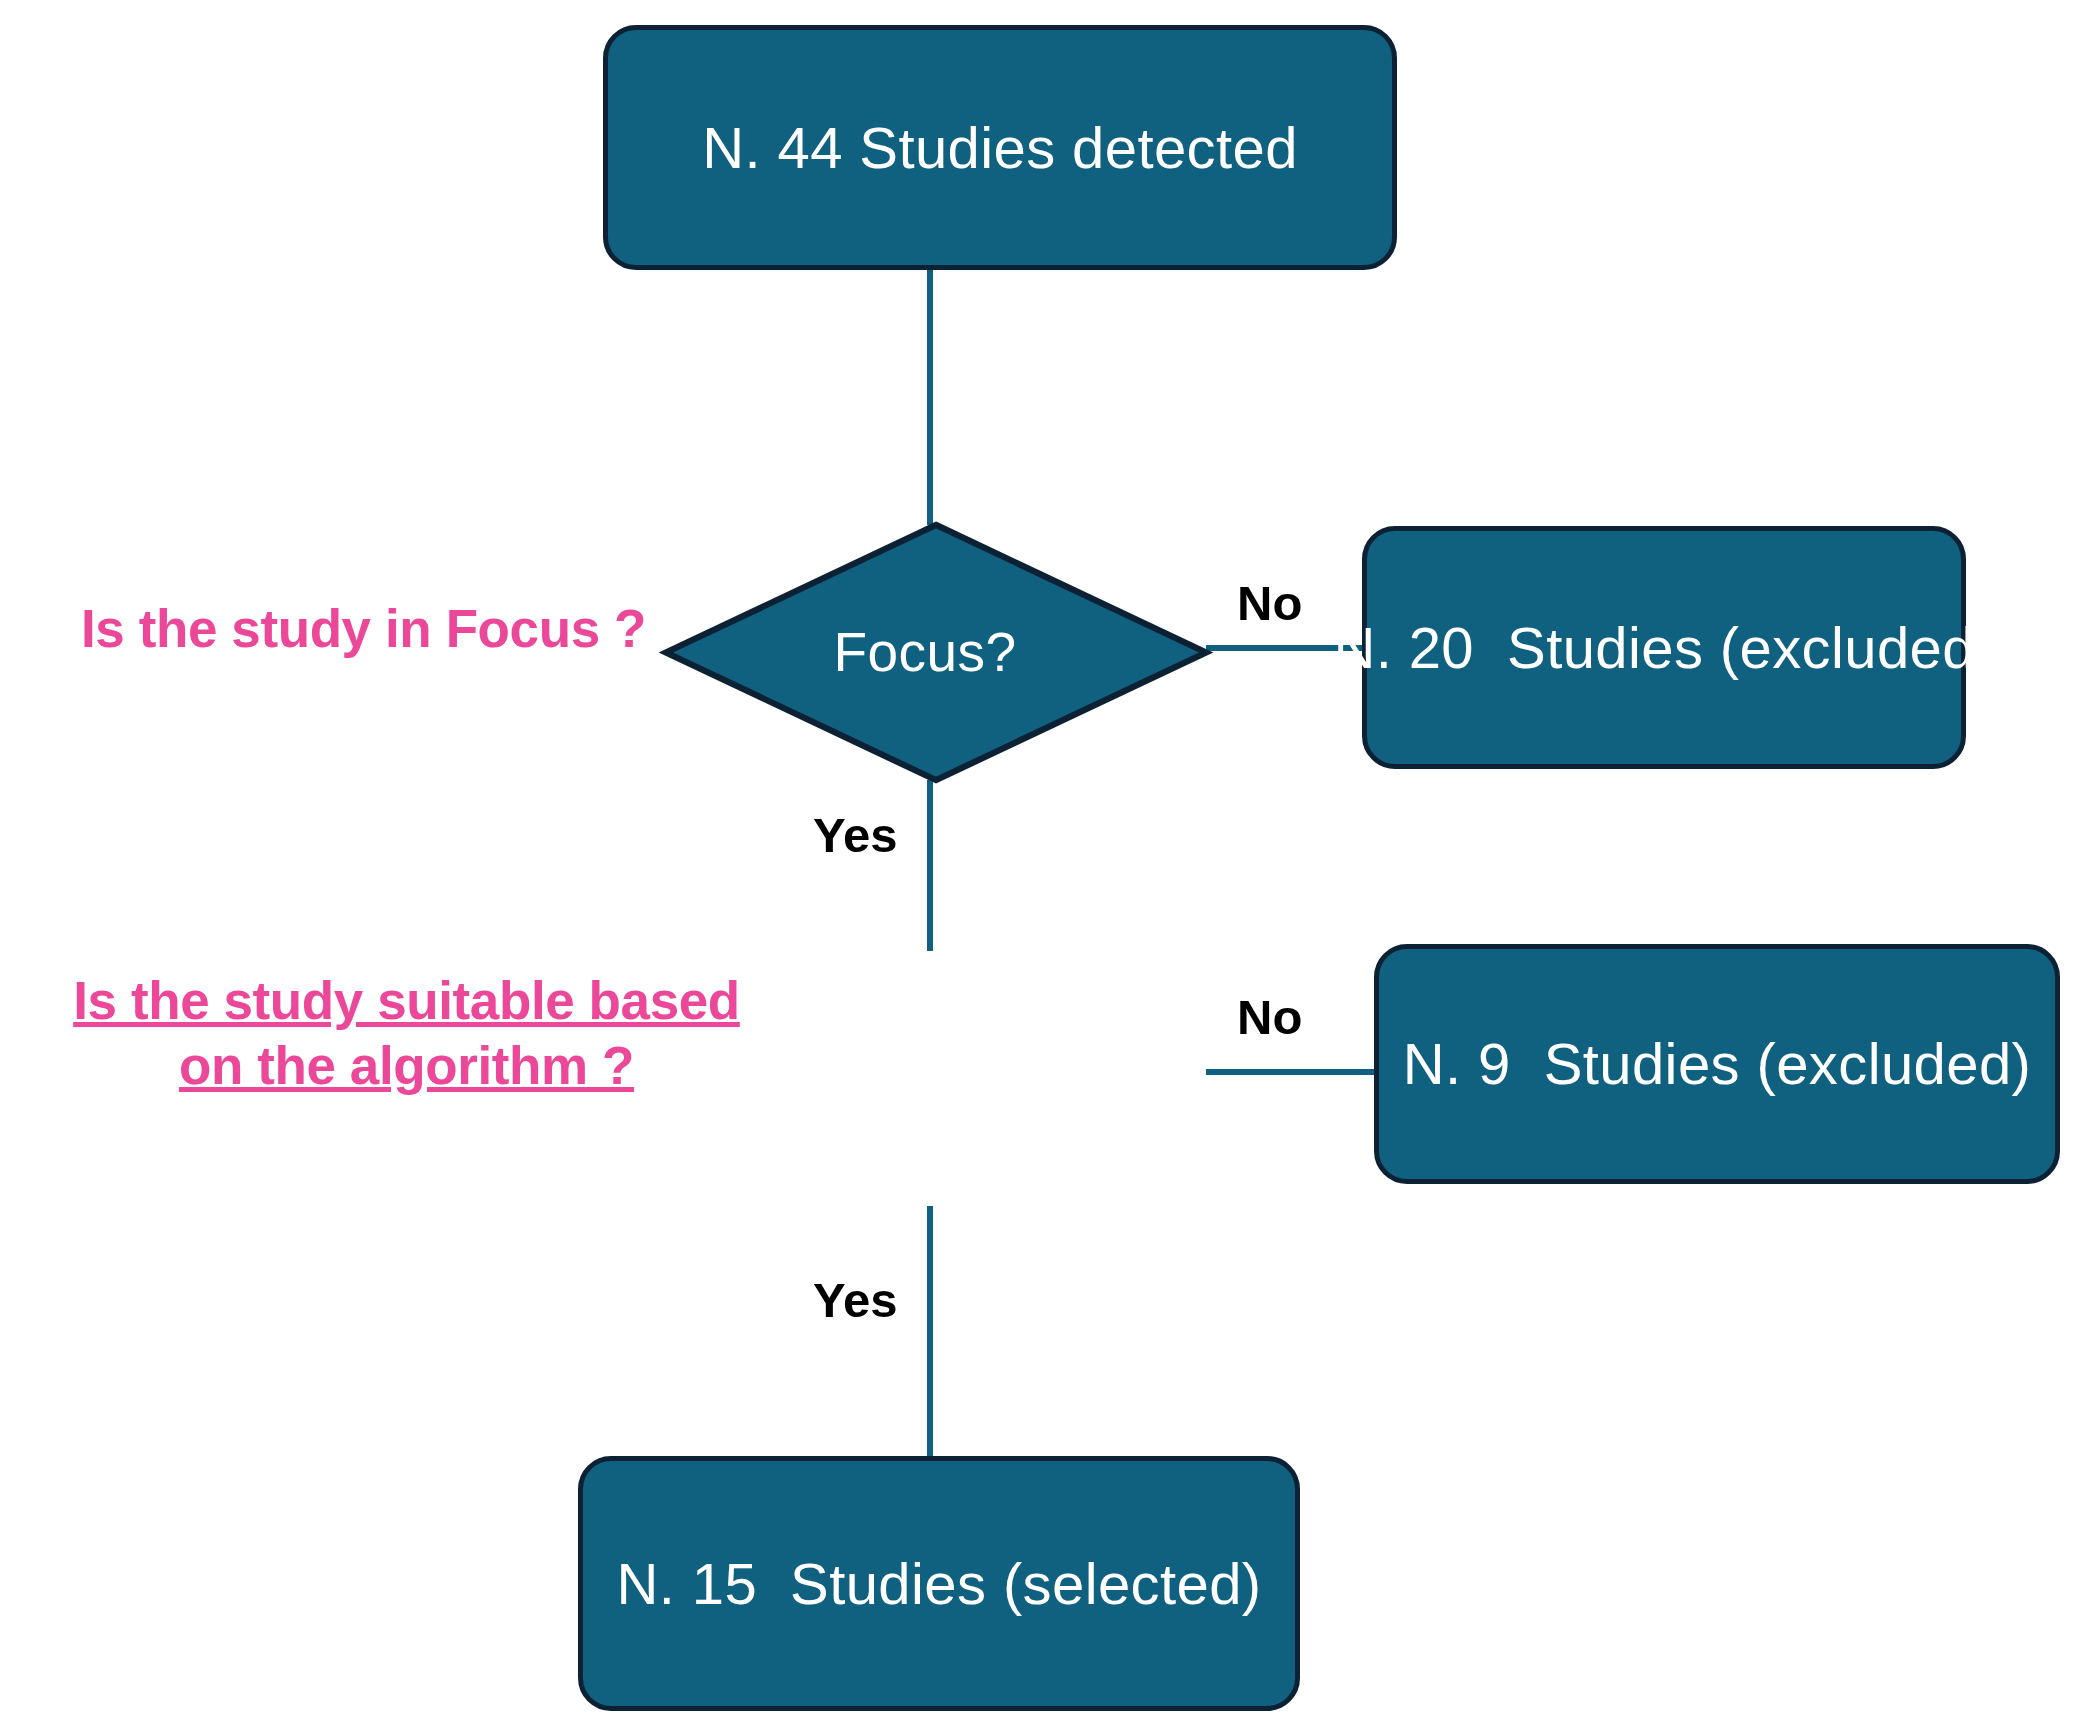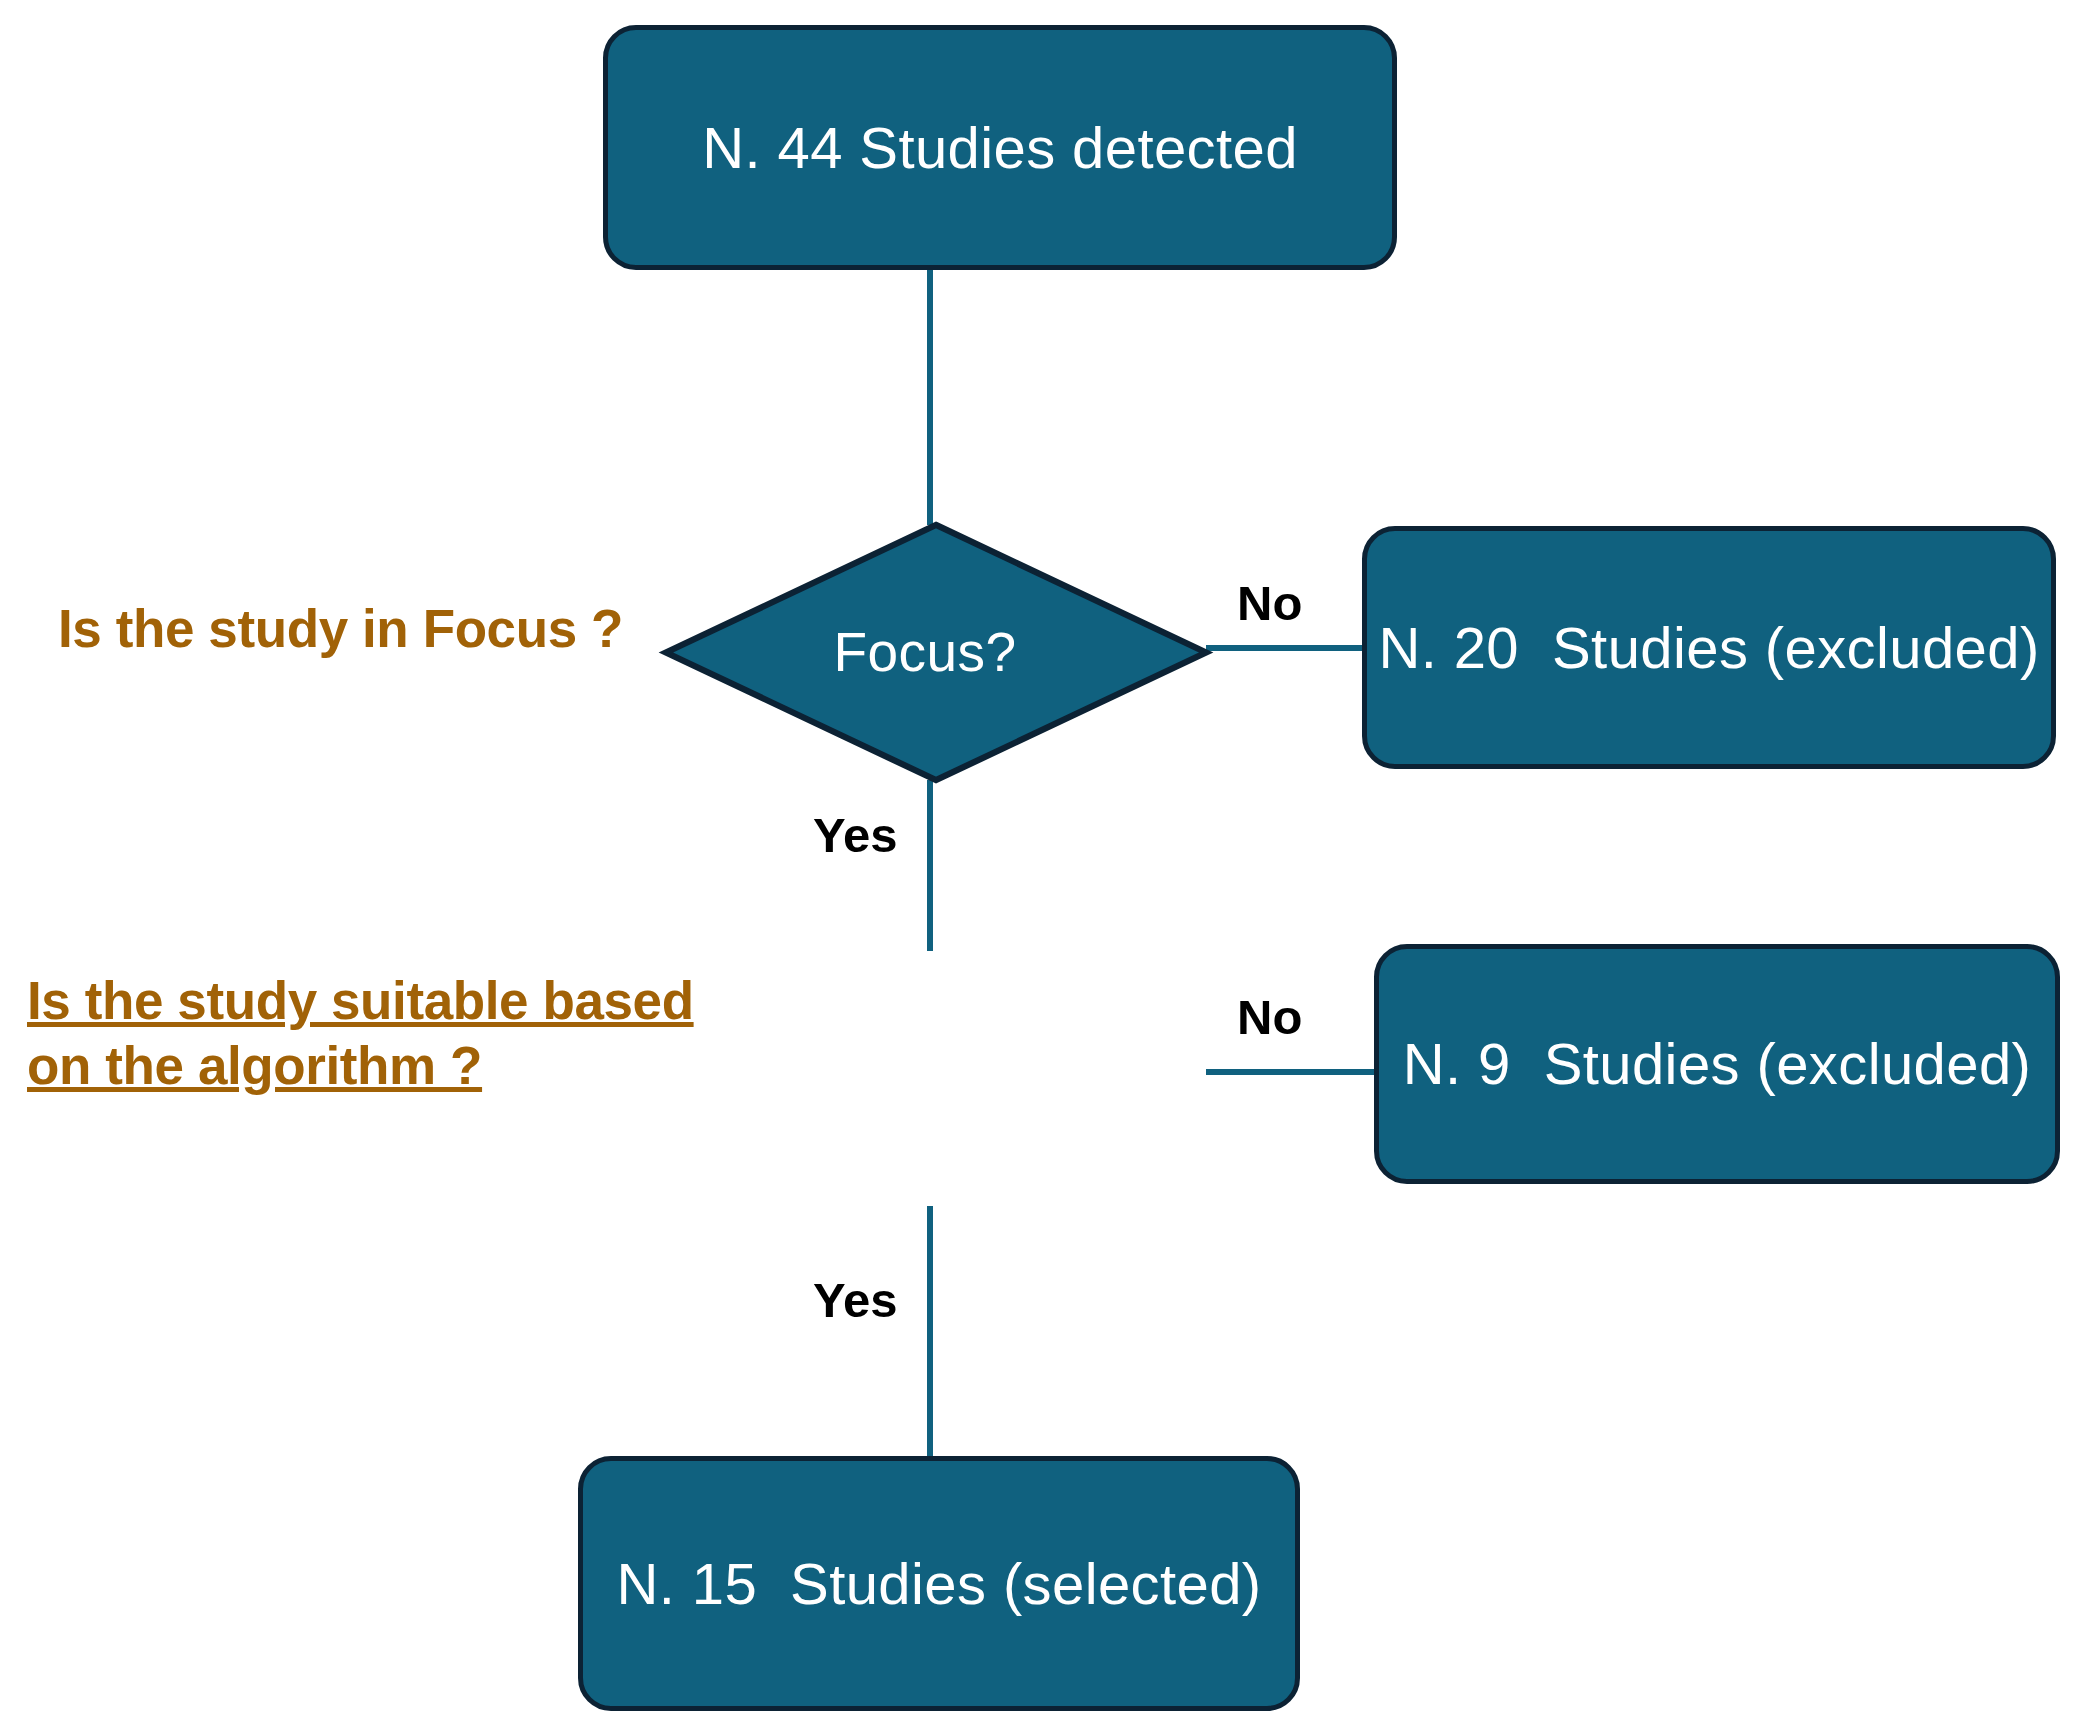--- a/index.html
+++ b/index.html
@@ -91,33 +91,34 @@
     font-weight: 700;
     font-size: 49px;
     line-height: 1;
     white-space: pre;
     z-index: 4;
   }
 
   
   .side-question {
     position: absolute;
-    color: #a16207;
+    color: #ec4899;
     font-family: "Liberation Sans", sans-serif;
     font-weight: 700;
     font-size: 53px;
     line-height: 1.22;
     white-space: pre-line;
     letter-spacing: -0.4px;
     z-index: 4;
+    text-align: center;
   }
 
   
   #box-detected   { left: 603px;  top: 25px;   width: 794px;  height: 245px; }
-  #box-excluded-1 { left: 1362px; top: 526px;  width: 694px;  height: 243px; justify-content: center; }
+  #box-excluded-1 { left: 1362px; top: 526px;  width: 604px;  height: 243px; justify-content: center; }
   #box-excluded-2 { left: 1374px; top: 944px; width: 686px;  height: 240px; }
   #box-selected   { left: 578px;  top: 1456px; width: 722px;  height: 255px; }
 
   #diamond-focus  { left: 662px;  top: 521px;  width: 548px; height: 263px; }
   #diamond-passed { left: 662px;  top: 947px; width: 548px; height: 263px; }
 
   #conn-detected-focus  { left: 927px; top: 267px;  height: 258px; }
   #conn-focus-passed    { left: 927px; top: 780px;  height: 171px; }
   #conn-passed-selected { left: 927px; top: 1206px; height: 253px; }
 

